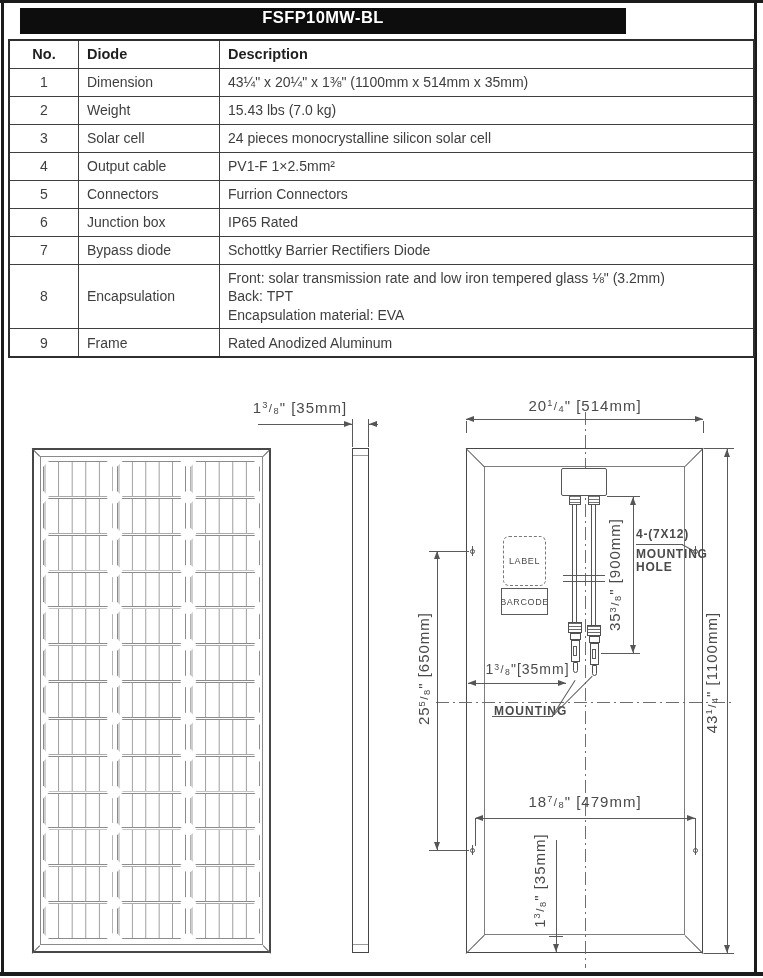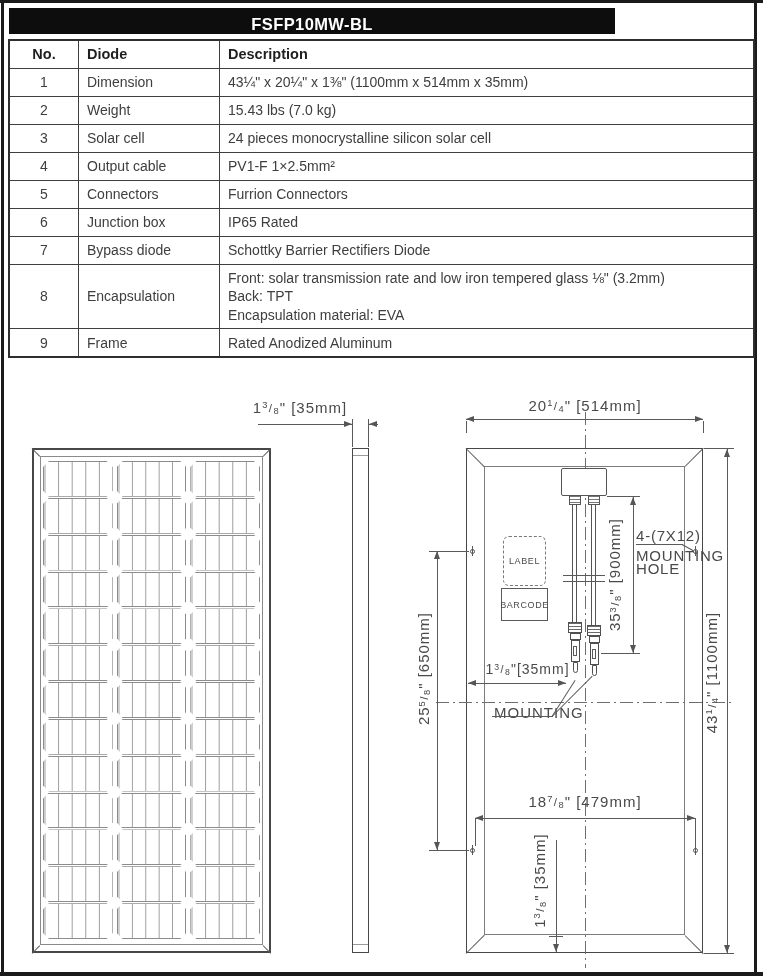--- a/index.html
+++ b/index.html
@@ -6,22 +6,22 @@
   html,body{margin:0;padding:0;background:#fff;}
   .page{position:relative;width:763px;height:978px;background:#fff;
         font-family:"Liberation Sans","DejaVu Sans",sans-serif;color:#3e3e3e;overflow:hidden;}
   
   .pb{position:absolute;background:#1b1b1b;}
   .pb-top{left:0;top:0;width:763px;height:3px;}
   .pb-left{left:1px;top:0;width:2.5px;height:976px;}
   .pb-right{left:753.5px;top:0;width:3.5px;height:976px;}
   .pb-bottom{left:0;top:972px;width:763px;height:4px;}
   
-  .title-bar{position:absolute;left:9px;top:8px;width:606px;height:26px;background:#0d0d0d;
-             display:flex;align-items:flex-end;justify-content:center;}
+  .title-bar{position:absolute;left:20px;top:8px;width:606px;height:26px;background:#0d0d0d;
+             display:flex;align-items:flex-start;justify-content:center;}
   .title-bar span{color:#fff;font-weight:bold;font-size:16.5px;letter-spacing:.4px;}
   
   table.spec{position:absolute;left:8px;top:39px;width:747px;border-collapse:collapse;
              font-size:14px;color:#3e3e3e;table-layout:fixed;}
   table.spec th,table.spec td{border:1.4px solid #3f3f3f;padding:4.4px 8px;line-height:18.2px;
              vertical-align:middle;text-align:left;font-weight:normal;}
   table.spec{border:2px solid #2e2e2e;}
   table.spec th{font-weight:bold;color:#1f1f1f;font-size:14.5px;}
   table.spec .c-no{width:52px;text-align:center;}
   table.spec .c-item{width:124px;}
@@ -33,21 +33,21 @@
   .lead{position:absolute;height:1px;background:#5a5a5a;transform-origin:0 50%;}
   .clv{position:absolute;width:1px;background-image:repeating-linear-gradient(to bottom,#6e6e6e 0 13px,transparent 13px 17px,#6e6e6e 17px 19px,transparent 19px 23px);}
   .clh{position:absolute;height:1px;background-image:repeating-linear-gradient(to right,#6e6e6e 0 13px,transparent 13px 17px,#6e6e6e 17px 19px,transparent 19px 23px);}
   .ar{position:absolute;width:0;height:0;border-style:solid;}
   .ar-r{border-width:3px 0 3px 8px;border-color:transparent transparent transparent #555;}
   .ar-l{border-width:3px 8px 3px 0;border-color:transparent #555 transparent transparent;}
   .ar-u{border-width:0 3px 8px 3px;border-color:transparent transparent #555 transparent;}
   .ar-d{border-width:8px 3px 0 3px;border-color:#555 transparent transparent transparent;}
   .dimtext{position:absolute;font-size:15px;color:#4a4a4a;letter-spacing:1px;text-align:center;white-space:nowrap;}
   .vdim{transform:rotate(-90deg);}
-  .note{position:absolute;font-size:15px;color:#4a4a4a;letter-spacing:.8px;white-space:nowrap;}
+  .note{position:absolute;font-size:12px;color:#4a4a4a;letter-spacing:.8px;white-space:nowrap;font-weight:bold;}
   .fr sup{font-size:.62em;vertical-align:.5em;}
   .fr sub{font-size:.62em;vertical-align:-.12em;}
   .fr sub::before{content:"/";font-size:1.25em;margin:0 .5px;vertical-align:.18em;}
   
   .f-outer{position:absolute;left:32px;top:448px;width:239px;height:505px;border:2px solid #474747;box-sizing:border-box;}
   .f-inner{position:absolute;left:40px;top:456px;width:223px;height:489px;border:1px solid #8a8a8a;box-sizing:border-box;}
   .f-grid{position:absolute;left:43px;top:461px;width:217px;height:478px;display:grid;
           grid-template-columns:repeat(3,1fr);gap:1px 4px;}
   .cell{border:1px solid #8c8c8c;box-sizing:border-box;background-color:#fff;
         background-image:linear-gradient(90deg,#9c9c9c 1px,transparent 1px);
@@ -62,21 +62,21 @@
   .gland{position:absolute;width:12px;height:10px;border:1px solid #555;box-sizing:border-box;
          background-image:repeating-linear-gradient(to bottom,#777 0 1px,transparent 1px 3px);}
   .cable{position:absolute;width:5px;background:#fff;border-left:1px solid #555;border-right:1px solid #555;box-sizing:border-box;}
   .cpart{position:absolute;border:1px solid #4f4f4f;box-sizing:border-box;background:#fff;}
   .ribs{background-image:repeating-linear-gradient(to bottom,#6a6a6a 0 1px,transparent 1px 3px);}
   .ctip{border-radius:0 0 3px 3px;}
   .cwin{position:absolute;border:1px solid #5a5a5a;box-sizing:border-box;}
   .hole{position:absolute;width:5px;height:5px;border:1px solid #555;border-radius:50%;box-sizing:border-box;background:#fff;}
   .lbl-box{position:absolute;left:503px;top:536px;width:43px;height:50px;border:1.3px dashed #787878;border-radius:6px;
            display:flex;align-items:center;justify-content:center;box-sizing:border-box;}
-  .bc-box{position:absolute;left:501px;top:588px;width:47px;height:33px;border:1.2px solid #5a5a5a;
+  .bc-box{position:absolute;left:501px;top:588px;width:47px;height:27px;border:1.2px solid #5a5a5a;
           display:flex;align-items:center;justify-content:center;box-sizing:border-box;}
   .boxtxt{font-size:9px;color:#4a4a4a;letter-spacing:.6px;}
 </style>
 </head>
 <body>
 
 <div class="page">
 
   <div class="pb pb-top"></div>
   <div class="pb pb-left"></div>

